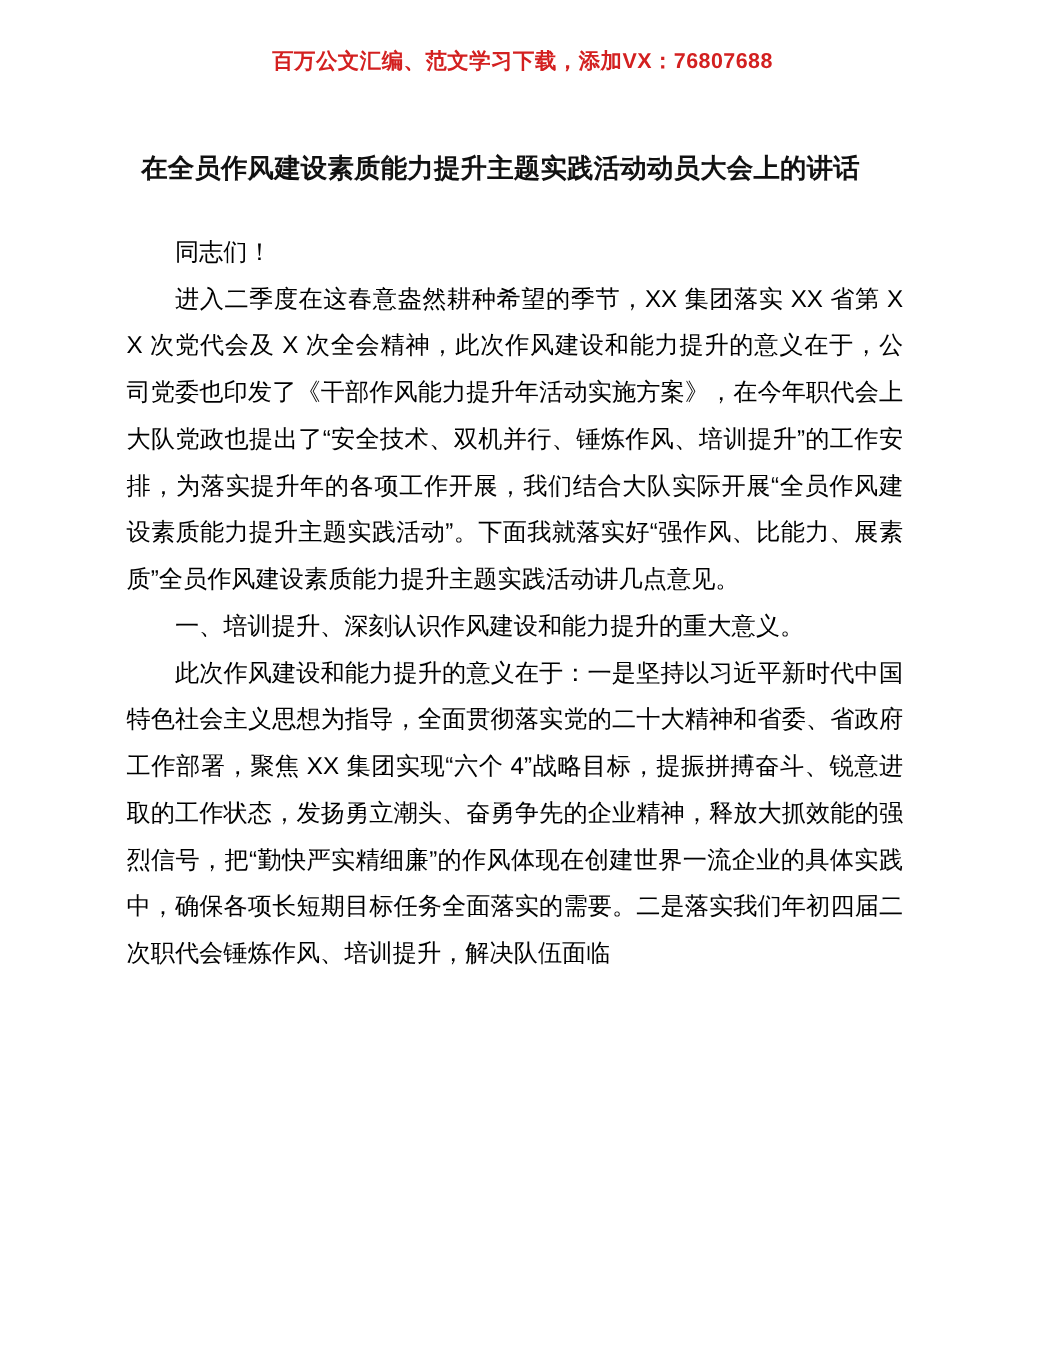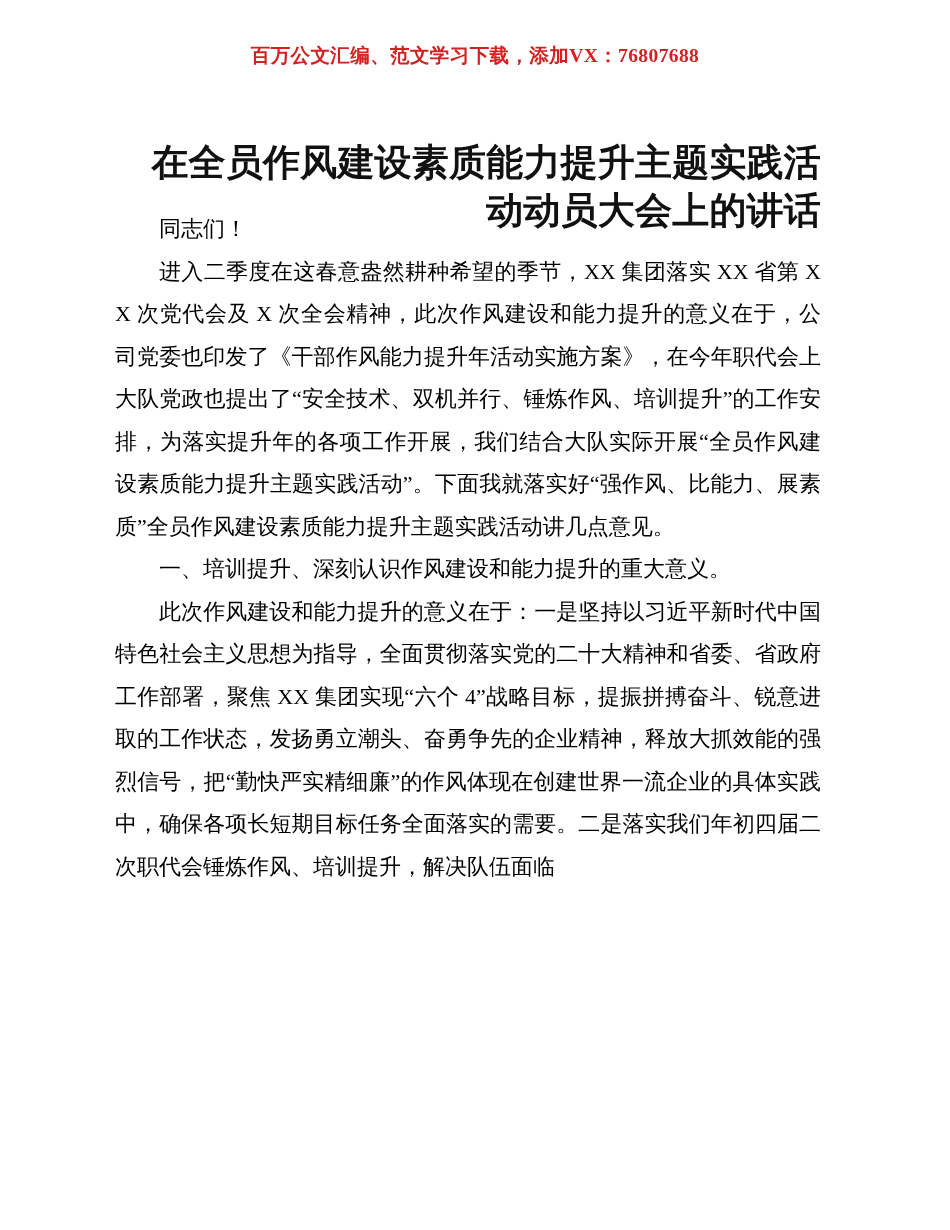--- a/index.html
+++ b/index.html
@@ -9,21 +9,21 @@
     background: #ffffff;
   }
 
   .page {
     position: relative;
     width: 950px;
     height: 1230px;
     background: #ffffff;
     overflow: hidden;
     box-sizing: border-box;
-    font-family: Liberation Serif, serif;
+    font-family: Liberation Sans, sans-serif;
     color: #000000;
     -webkit-font-smoothing: antialiased;
   }
 
   
   .promo-header {
     position: absolute;
     top: 44px;
     left: 0;
     width: 950px;
@@ -33,24 +33,24 @@
     letter-spacing: 0.4px;
     color: #d32020;
     line-height: 1.25;
     white-space: nowrap;
   }
 
   
   .doc-title {
     position: absolute;
     top: 114px;
-    left: 115px;
+    left: 102px;
     width: 706px;
-    text-align: right;
-    font-size: 37px;
+    text-align: center;
+    font-size: 24px;
     font-weight: 700;
     line-height: 48px;
     letter-spacing: 0.2px;
     color: #111111;
   }
 
   
   .doc-body {
     position: absolute;
     top: 208px;

